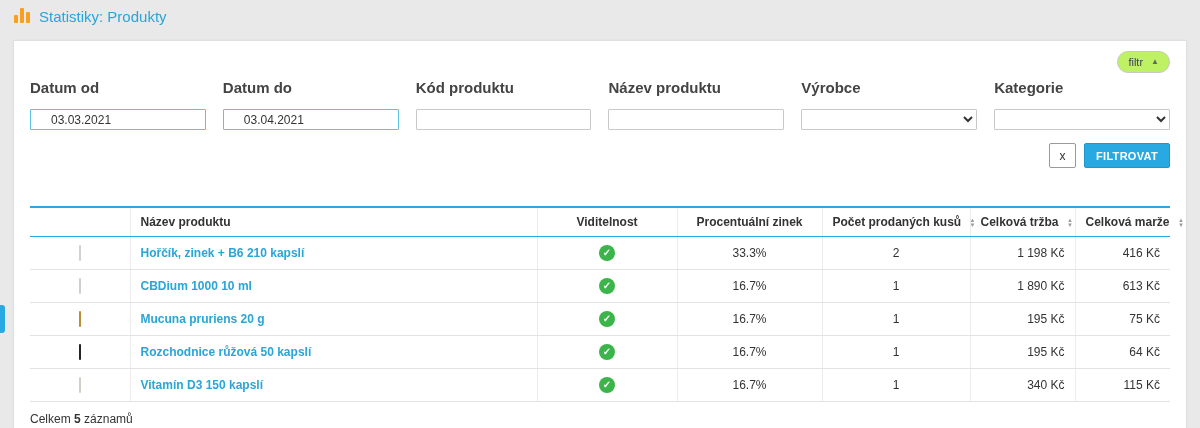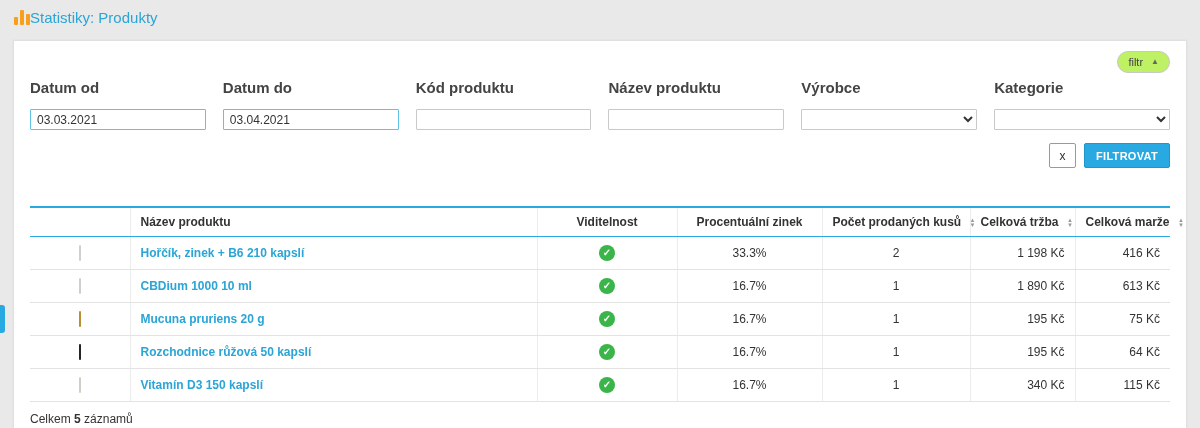--- a/index.html
+++ b/index.html
@@ -6,21 +6,21 @@
   html,body { width:1200px; height:428px; overflow:hidden; }
   body {
     position:relative;
     background:#e9e9e9;
     font-family:"Liberation Sans", sans-serif;
     font-size:12px;
     color:#333;
   }
 
   
-  .topbar { display:flex; align-items:center; padding:8px 0 8px 14px; height:34px; }
+  .topbar { display:flex; gap:9px; padding:8px 0 8px 14px; height:34px; }
   .chart-icon { display:inline-flex; align-items:flex-end; gap:2px; height:15px; }
   .chart-icon b { display:block; width:4px; background:#f8a01c; border-radius:1px; }
   .chart-icon b:nth-child(1){ height:8px; }
   .chart-icon b:nth-child(2){ height:15px; }
   .chart-icon b:nth-child(3){ height:11px; }
   .page-title { color:#2aa5d6; font-size:15px; }
 
   
   .edge-tab { position:absolute; left:0; top:305px; width:5px; height:28px; background:#29a9e1; border-radius:0 3px 3px 0; }
 
@@ -30,21 +30,21 @@
   .filter-section { padding:10px 16px 0; position:relative; }
   .filter-toggle-row { display:flex; justify-content:flex-end; }
   .filter-toggle { background:#bef264; border:1px solid #c8c8c8; border-radius:11px; font-size:11px; color:#444;
     padding:4px 10px; cursor:pointer; display:inline-flex; align-items:center; gap:8px; font-family:inherit; }
   .filter-toggle .chev { font-size:8px; color:#666; line-height:1; }
 
   .filter-fields { display:flex; gap:17px; margin-top:6px; }
   .field { flex:1; }
   .field label { display:block; font-size:15px; font-weight:bold; color:#444; margin-bottom:13px; }
   .field input, .field select {
-    width:100%; height:21px; border:1px solid #c9c9c9; background:#fff; padding:2px 6px;
+    width:100%; height:21px; border:1px solid #c9c9c9; background:#fff; padding:2px 20px;
     font-size:12px; color:#333; font-family:inherit; border-radius:1px;
   }
   .field input.date { border:1px solid #5fc3e7; }
   .field select { padding:1px 2px; }
 
   .filter-actions { display:flex; justify-content:flex-end; gap:8px; margin-top:13px; }
   .btn-clear { width:27px; height:25px; background:#fff; border:1px solid #9a9a9a; border-radius:2px;
     font-size:12px; color:#333; cursor:pointer; font-family:inherit; }
   .btn-filter { height:25px; background:#29a9e1; border:1px solid #2096cc; border-radius:2px;
     color:#fff; font-size:11px; font-weight:bold; padding:0 11px; letter-spacing:.3px; cursor:pointer; font-family:inherit; }

